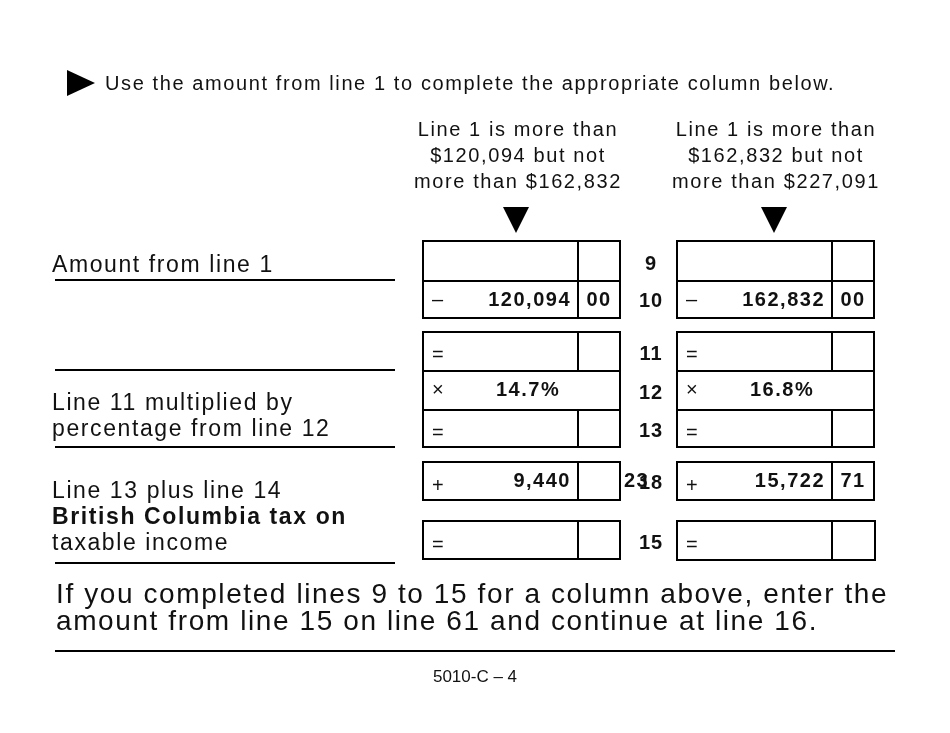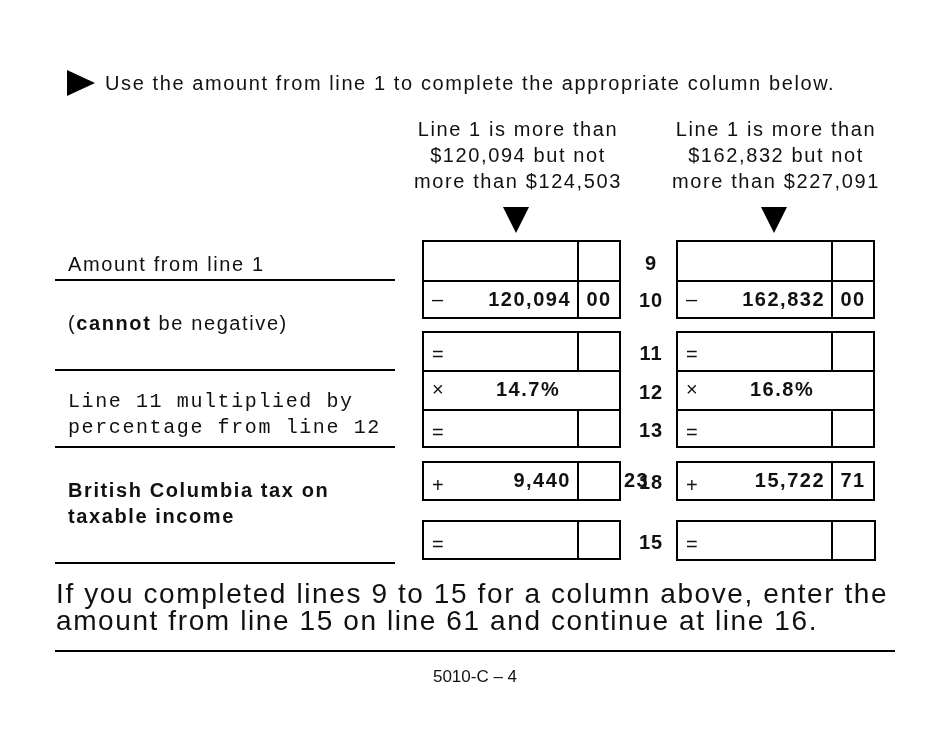--- a/index.html
+++ b/index.html
@@ -7,21 +7,21 @@
          font-family: "Liberation Sans", sans-serif; color: #111; }
   .abs { position: absolute; }
   .spaced { letter-spacing: 1.6px; }
   .instr { left: 67px; top: 72px; font-size: 20px; white-space: nowrap; }
   .tri-right { display: inline-block; width: 0; height: 0;
     border-top: 13px solid transparent; border-bottom: 13px solid transparent;
     border-left: 28px solid #000; vertical-align: middle; margin-right: 10px; position: relative; top: -2px; }
   .colhead { font-size: 20px; text-align: center; line-height: 26px; width: 240px; }
   .tri-down { width: 0; height: 0; border-left: 13px solid transparent;
     border-right: 13px solid transparent; border-top: 26px solid #000; }
-  .label { left: 68px; font-size: 20px; line-height: 26px; white-space: nowrap; }
+  .label { left: 52px; font-size: 23px; line-height: 26px; white-space: nowrap; }
   .rule { left: 55px; width: 340px; height: 2px; background: #000; }
   .box { border: 2px solid #000; box-sizing: border-box; background: #fff; }
   .cell { position: absolute; box-sizing: border-box; font-size: 20px; font-weight: bold; }
   .op { position: absolute; left: 8px; font-size: 20px; font-weight: normal; }
   .amt { position: absolute; right: 6px; font-size: 20px; font-weight: bold; letter-spacing: 1.5px; }
   .cents { position: absolute; left: 0; right: 0; text-align: center; font-weight: bold; font-size: 20px; letter-spacing: 1.5px; }
   .pct { position: absolute; font-size: 20px; font-weight: bold; letter-spacing: 1.5px; }
   .hline { position: absolute; left: 0; right: 0; height: 2px; background: #000; }
   .vline { position: absolute; width: 2px; background: #000; }
   .lineno { position: absolute; width: 40px; text-align: center; font-size: 20px; font-weight: bold; letter-spacing: 1px; }
@@ -32,48 +32,48 @@
 </head>
 <body>
 
 <div class="abs instr spaced">
   <span class="tri-right"></span><span>Use the amount from line 1 to complete the appropriate column below.</span>
 </div>
 
 <div class="abs colhead spaced" style="left:398px; top:116px;">
   <div>Line 1 is more than</div>
   <div>$120,094 but not</div>
-  <div>more than $124,503</div>
+  <div>more than $162,832</div>
 </div>
 <div class="abs tri-down" style="left:503px; top:207px;"></div>
 
 <div class="abs colhead spaced" style="left:656px; top:116px;">
   <div>Line 1 is more than</div>
   <div>$162,832 but not</div>
   <div>more than $227,091</div>
 </div>
 <div class="abs tri-down" style="left:761px; top:207px;"></div>
 
 <div class="abs label spaced" style="top:251px;">Amount from line 1</div>
 <div class="abs rule" style="top:279px;"></div>
 
 <div class="abs label spaced" style="top:310px;">
-  <div><span>(</span><b>cannot</b><span> be negative)</span></div>
 </div>
 <div class="abs rule" style="top:369px;"></div>
 
-<div class="abs label spaced" style="top:389px;font-family:Liberation Mono, monospace;">
+<div class="abs label spaced" style="top:389px;">
   <div>Line 11 multiplied by</div>
   <div>percentage from line 12</div>
 </div>
 <div class="abs rule" style="top:446px;"></div>
 
 <div class="abs label spaced" style="top:477px;">
+  <div>Line 13 plus line 14</div>
   <div style="font-weight:bold;">British Columbia tax on</div>
-  <div style="font-weight:bold;">taxable income</div>
+  <div style="font-weight:normal;">taxable income</div>
 </div>
 <div class="abs rule" style="top:562px;"></div>
 
 <div class="lineno" style="left:631px; top:252px;">9</div>
 <div class="lineno" style="left:631px; top:289px;">10</div>
 <div class="lineno" style="left:631px; top:342px;">11</div>
 <div class="lineno" style="left:631px; top:381px;">12</div>
 <div class="lineno" style="left:631px; top:419px;">13</div>
 <div class="lineno" style="left:631px; top:471px;">18</div>
 <div class="lineno" style="left:631px; top:531px;">15</div>

